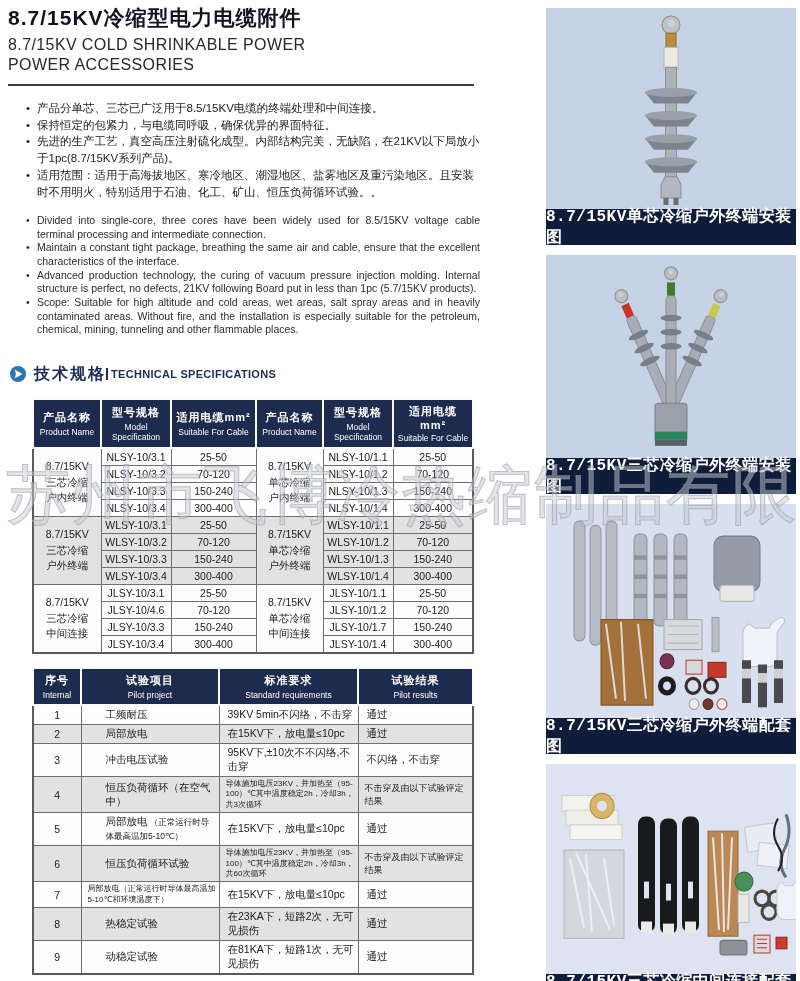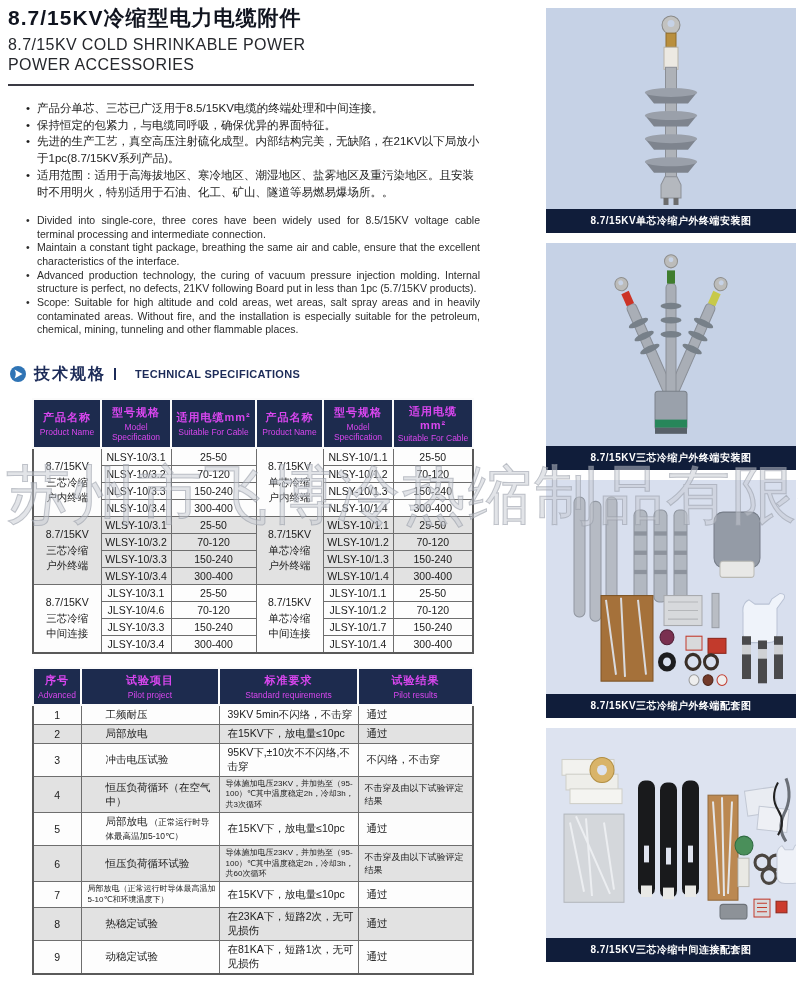--- a/index.html
+++ b/index.html
@@ -17,66 +17,66 @@
   ul.bullets li::before{content:"\2022";position:absolute;left:-11px;top:0;}
   .bullets-cn{margin-top:31px;}
   .bullets-cn li{font-size:11.5px;line-height:1.45;color:#1b1b1b;}
   .bullets-en{margin-top:13px;}
   .bullets-en li{font-size:10.5px;line-height:1.3;color:#2b2b2b;text-align:justify;}
 
   .section-head{display:flex;align-items:center;margin:27px 0 0 2px;}
   .section-head .marker{width:16px;height:16px;margin-right:8px;flex:0 0 auto;}
   .section-head .cn{font-size:16px;font-weight:bold;color:#1c2b58;letter-spacing:2px;}
   .section-head .en{font-size:11px;font-weight:bold;color:#1c2b58;border-left:2px solid #1c2b58;
-    padding-left:19px;margin-left:8px;letter-spacing:.3px;}
+    padding-left:3px;letter-spacing:.3px;}
 
   table{border-collapse:collapse;margin:13px 0 0 24px;width:440px;table-layout:fixed;border:2px solid #5a5a5a;}
-  th{background:#1d2b4e;color:#d946ef;padding:4px 2px;border:2px solid #fbfbfb;vertical-align:middle;}
+  th{background:#1d2b4e;color:#ffffff;padding:4px 2px;border:2px solid #fbfbfb;vertical-align:middle;}
   th .th-cn{font-size:11px;font-weight:bold;letter-spacing:1px;}
   th .th-en{font-size:8.5px;font-weight:normal;margin-top:2px;letter-spacing:0;}
   td{border:1px solid #6e6e6e;font-size:10.5px;color:#202020;text-align:center;
      padding:2px 2px;background:#fdfdfd;vertical-align:middle;}
   tr.shaded td{background:#e2e2e2;}
   td.product-cell div{line-height:1.5;font-size:10.5px;}
   td.cell-left{text-align:left;padding-left:24px;}
   td.cell-left2{text-align:left;padding-left:8px;}
   .small-text{font-size:8px !important;line-height:1.3 !important;padding-left:6px !important;}
   .result-small{font-size:9px !important;padding-left:6px !important;}
   .note-text{font-size:8.5px;}
 
   .right-col{position:absolute;left:546px;top:8px;width:250px;z-index:1;}
   .figure-card{margin-bottom:10px;display:flex;flex-direction:column;}
   .figure-card svg{display:block;width:250px;}
   .figure-card:nth-child(1) svg{height:201px;}
   .figure-card:nth-child(2) svg{height:203px;}
   .figure-card:nth-child(3) svg{height:214px;}
   .figure-card:nth-child(4) svg{height:210px;}
-  .caption-bar{height:24px;background:#101d3a;color:#ffffff;font-size:10px;font-weight:bold;
-    display:flex;align-items:center;justify-content:center;letter-spacing:.5px;}
+  .caption-bar{height:36px;background:#101d3a;color:#ffffff;font-size:16px;font-weight:bold;
+    display:flex;align-items:center;justify-content:center;letter-spacing:.5px;font-family:Liberation Mono, monospace;}
 
   .watermark{position:absolute;left:6px;top:452px;width:792px;z-index:5;pointer-events:none;
     font-size:64px;font-weight:normal;white-space:nowrap;overflow:hidden;letter-spacing:2px;
     color:rgba(198,202,210,0.5);-webkit-text-stroke:1px rgba(150,155,165,0.55);}
 </style>
 </head>
 <body>
 
 <div class="left-col">
   <div class="page-title-cn">8.7/15KV冷缩型电力电缆附件</div>
   <div class="page-title-en">
     <div>8.7/15KV COLD SHRINKABLE POWER</div>
     <div>POWER ACCESSORIES</div>
   </div>
   <hr class="title-rule">
 
   <ul class="bullets bullets-cn" id="cn-bullets">
       <li>产品分单芯、三芯已广泛用于8.5/15KV电缆的终端处理和中间连接。</li>
       <li>保持恒定的包紧力，与电缆同呼吸，确保优异的界面特征。</li>
       <li>先进的生产工艺，真空高压注射硫化成型。内部结构完美，无缺陷，在21KV以下局放小于1pc(8.7/15KV系列产品)。</li>
-      <li>适用范围：适用于高海拔地区、寒冷地区、潮湿地区、盐雾地区及重污染地区。且安装时不用明火，特别适用于石油、化工、矿山、隧道等易燃易爆场所。。</li>
+      <li>适用范围：适用于高海拔地区、寒冷地区、潮湿地区、盐雾地区及重污染地区。且安装时不用明火，特别适用于石油、化工、矿山、恒压负荷循环试验。。</li>
     </ul>
   <ul class="bullets bullets-en" id="en-bullets">
       <li>Divided into single-core, three cores have been widely used for 8.5/15KV voltage cable terminal processing and intermediate connection.</li>
       <li>Maintain a constant tight package, breathing the same air and cable, ensure that the excellent characteristics of the interface.</li>
       <li>Advanced production technology, the curing of vacuum pressure injection molding. Internal structure is perfect, no defects, 21KV following Board put in less than 1pc (5.7/15KV products).</li>
       <li>Scope: Suitable for high altitude and cold areas, wet areas, salt spray areas and in heavily contaminated areas. Without fire, and the installation is especially suitable for the petroleum, chemical, mining, tunneling and other flammable places.</li>
     </ul>
 
   <div class="section-head">
     <svg class="marker" viewBox="0 0 16 16">
@@ -235,21 +235,21 @@
     <colgroup>
       <col style="width:48px">
         <col style="width:138px">
         <col style="width:139px">
         <col style="width:115px">
     </colgroup>
     <thead id="pilot-thead">
         <tr>
           <th>
             <div class="th-cn">序号</div>
-            <div class="th-en">Advanced</div>
+            <div class="th-en">Internal</div>
           </th>
           <th>
             <div class="th-cn">试验项目</div>
             <div class="th-en">Pilot project</div>
           </th>
           <th>
             <div class="th-cn">标准要求</div>
             <div class="th-en">Standard requirements</div>
           </th>
           <th>

